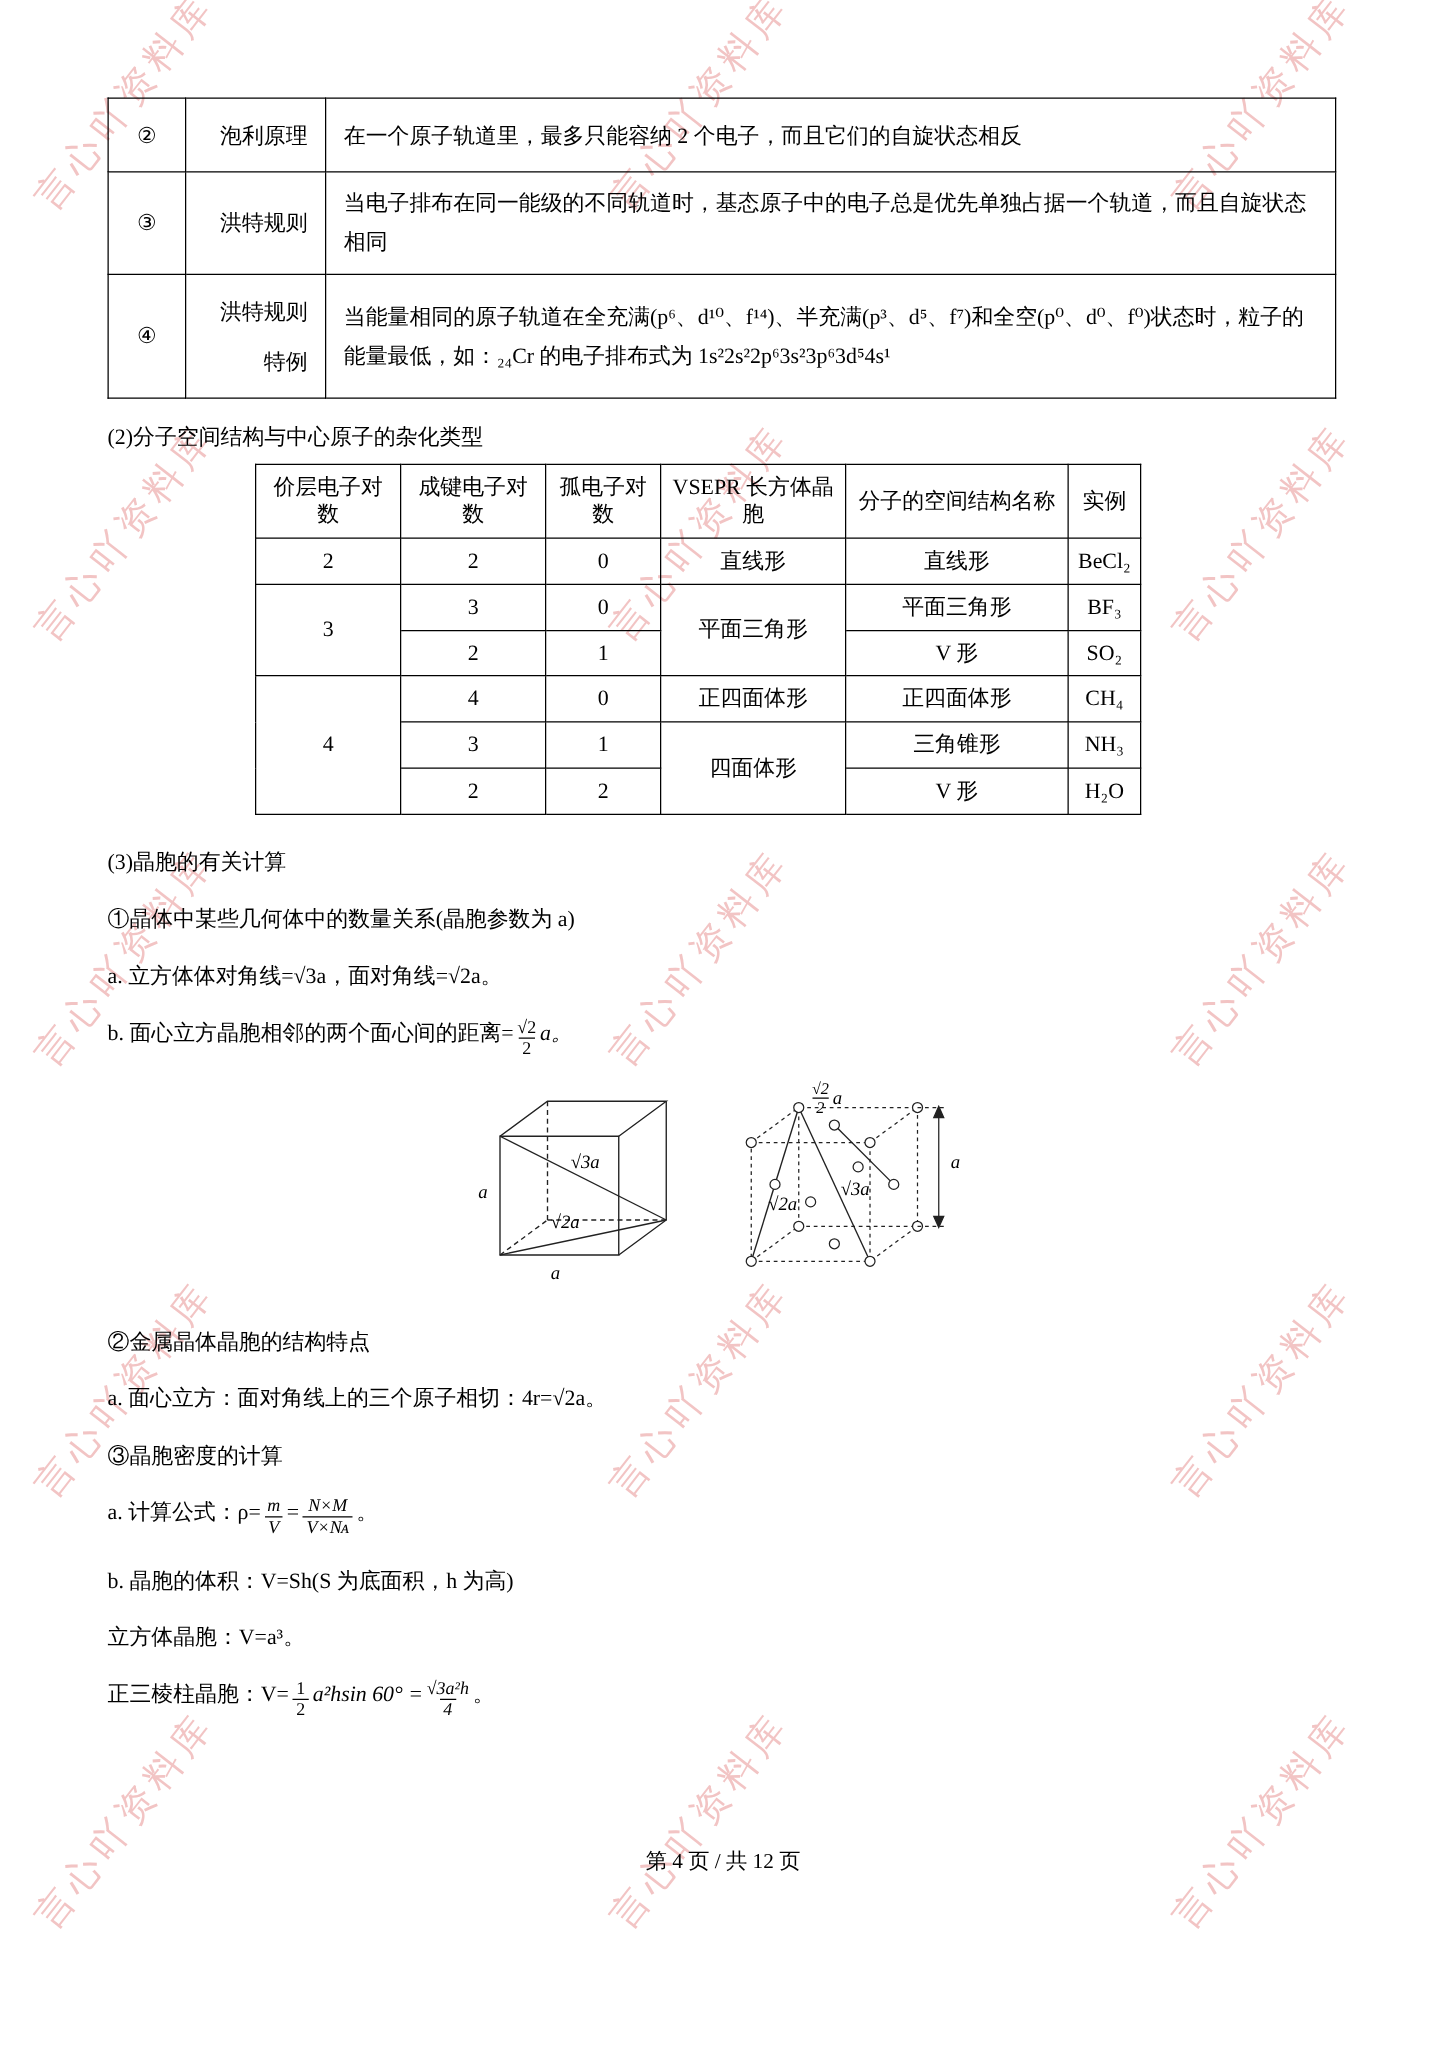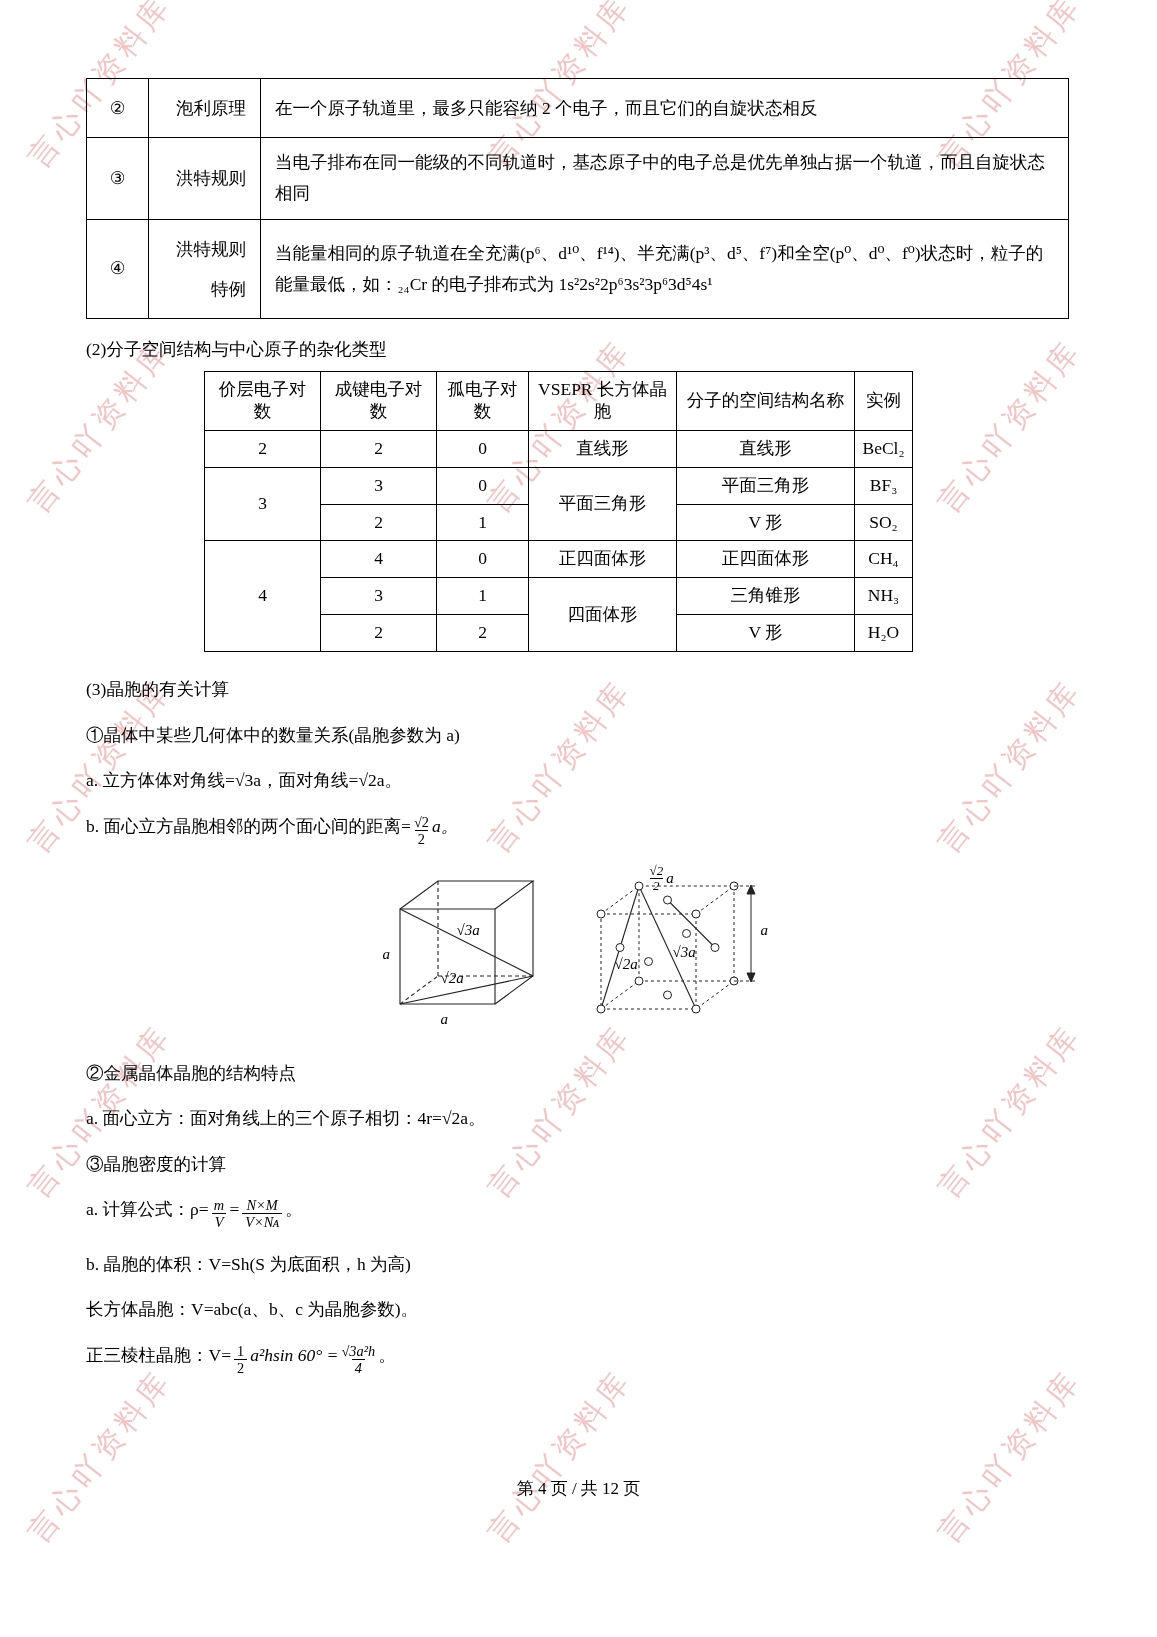--- a/index.html
+++ b/index.html
@@ -259,21 +259,21 @@
         </span>
         <span>=</span>
         <span class="frac it">
           <span class="num">N×M</span>
           <span class="den">V×Nᴀ</span>
         </span>
         <span>。</span>
     </p>
 
     <p class="line">b. 晶胞的体积：V=Sh(S 为底面积，h 为高)</p>
-    <p class="line">长方体晶胞：V=abc(a、b、c 为晶胞参数)。</p>
+    <p class="line">立方体晶胞：V=a³。</p>
 
     <p class="line frm">
       <span>正三棱柱晶胞：V=</span>
         <span class="frac">
           <span class="num">1</span>
           <span class="den">2</span>
         </span>
         <span class="it">a²hsin 60° =</span>
         <span class="frac it">
           <span class="num">√3a²h</span>

